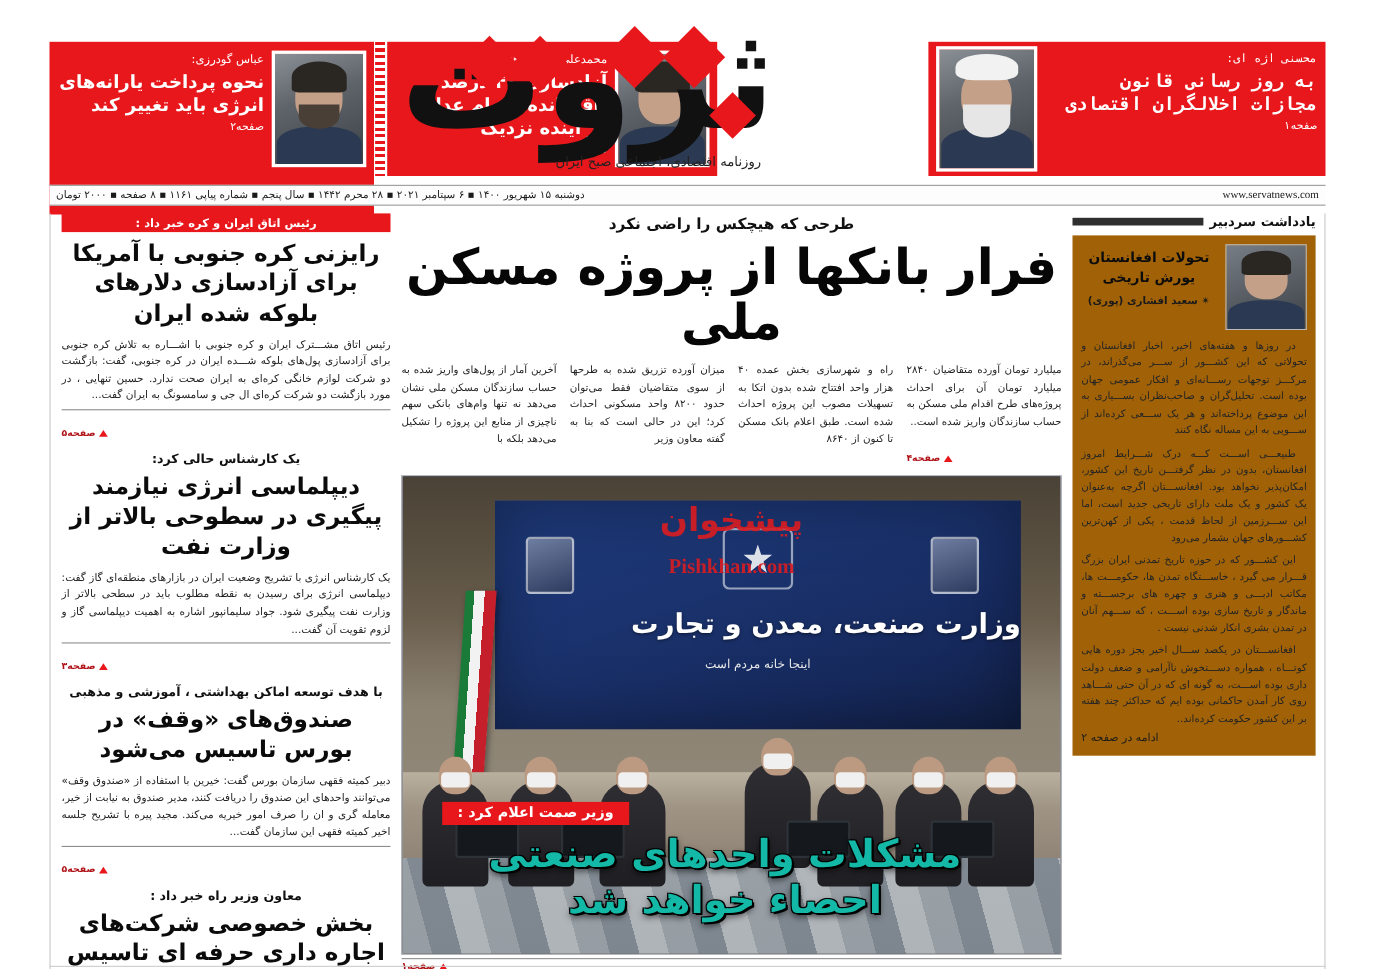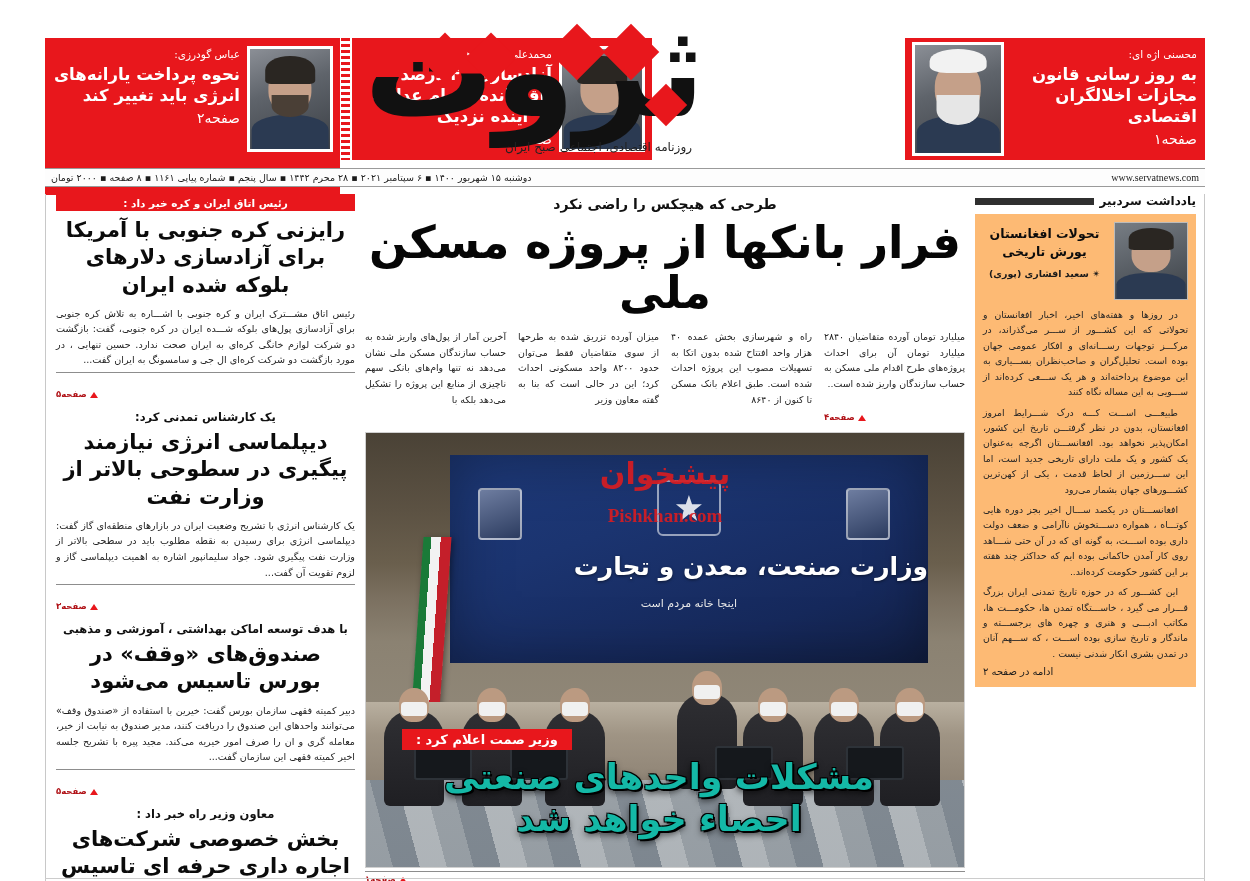--- a/index.html
+++ b/index.html
@@ -46,22 +46,23 @@
   }
   .teaser-mid-outer {
     left: 352px;
     top: 38px;
     width: 300px;
     height: 122px;
   }
   .teaser-right-outer {
     right: 45px;
     top: 38px;
-    width: 300px;
+    width: 361px;
     height: 122px;
+    font-family: Liberation Mono, monospace;
   }
 
   .teaser-photo {
     position: absolute;
     top: 8px;
     width: 86px;
     height: 106px;
     border: 3px solid #ffffff;
     box-sizing: border-box;
     background: linear-gradient(160deg, #8b8f96 0%, #5f646b 40%, #3c4046 100%);
@@ -101,21 +102,21 @@
     font-weight: normal;
     margin-bottom: 3px;
     color: #ffffff;
   }
   .teaser-title {
     font-size: 16.5px;
     font-weight: bold;
     line-height: 1.28;
   }
   .teaser-page {
-    font-size: 14px;
+    font-size: 10px;
     margin-top: 4px;
     color: #ffffff;
   }
 
   
   .perforation {
     position: absolute;
     top: 38px;
     left: 341px;
     width: 9px;
@@ -548,21 +549,21 @@
     font-weight: bold;
     color: #111111;
     white-space: nowrap;
   }
   .ed-head-rule {
     flex: 1 1 auto;
     height: 7px;
     background: #2f2f2f;
   }
   .ed-card {
-    background: #fdba74;
+    background: #a16207;
     padding: 8px 8px 10px 8px;
     box-sizing: border-box;
   }
   .ed-top {
     display: flex;
     flex-direction: row;
     gap: 8px;
     align-items: flex-start;
     margin-bottom: 7px;
   }
@@ -695,22 +696,22 @@
             <div class="face face-hair"></div>
           </div>
           <div class="ed-titlewrap">
             <div class="ed-title">تحولات افغانستان یورش تاریخی</div>
             <div class="ed-author">✴ سعید افشاری (پوری)</div>
           </div>
         </div>
         <div class="ed-body">
           <p>در روزها و هفته‌های اخیر، اخبار افغانستان و تحولاتی که این کشـــور از ســـر می‌گذراند، در مرکـــز توجهات رســـانه‌ای و افکار عمومی جهان بوده است. تحلیل‌گران و صاحب‌نظران بســـیاری به این موضوع پرداخته‌اند و هر یک ســـعی کرده‌اند از ســـویی به این مساله نگاه کنند</p>
           <p>طبیعـــی اســـت کـــه درک شـــرایط امروز افغانستان، بدون در نظر گرفتـــن تاریخ این کشور، امکان‌پذیر نخواهد بود. افغانســـتان اگرچه به‌عنوان یک کشور و یک ملت دارای تاریخی جدید است، اما این ســـرزمین از لحاظ قدمت ، یکی از کهن‌ترین کشـــورهای جهان بشمار می‌رود</p>
+          <p>این کشـــور که در حوزه تاریخ تمدنی ایران بزرگ قـــرار می گیرد ، خاســـتگاه تمدن ها، حکومـــت ها، مکاتب ادبـــی و هنری و چهره های برجســـته و ماندگار و تاریخ سازی بوده اســـت ، که ســـهم آنان در تمدن بشری انکار شدنی نیست .</p>
           <p>افغانســـتان در یکصد ســـال اخیر بجز دوره هایی کوتـــاه ، همواره دســـتخوش ناآرامی و ضعف دولت داری بوده اســـت، به گونه ای که در آن حتی شـــاهد روی کار آمدن حاکمانی بوده ایم که حداکثر چند هفته بر این کشور حکومت کرده‌اند..</p>
-          <p>این کشـــور که در حوزه تاریخ تمدنی ایران بزرگ قـــرار می گیرد ، خاســـتگاه تمدن ها، حکومـــت ها، مکاتب ادبـــی و هنری و چهره های برجســـته و ماندگار و تاریخ سازی بوده اســـت ، که ســـهم آنان در تمدن بشری انکار شدنی نیست .</p>
         </div>
         <div class="ed-more">ادامه در صفحه ۲</div>
       </div>
     </div>
 
     <div class="col-center">
       <div class="lead-kicker">طرحی که هیچکس را راضی نکرد</div>
       <div class="lead-headline">فرار بانکها از پروژه مسکن ملی</div>
 
       <div class="lead-cols">
@@ -779,21 +780,21 @@
       <div class="brief">
         <div class="brief-kicker-bar">رئیس اتاق ایران و کره خبر داد :</div>
         <div class="brief-title">رایزنی کره جنوبی با آمریکا برای آزادسازی دلارهای بلوکه شده ایران</div>
         <div class="brief-body">رئیس اتاق مشـــترک ایران و کره جنوبی با اشـــاره به تلاش کره جنوبی برای آزادسازی پول‌های بلوکه شـــده ایران در کره جنوبی، گفت: بازگشت دو شرکت لوازم خانگی کره‌ای به ایران صحت ندارد. حسین تنهایی ، در مورد بازگشت دو شرکت کره‌ای ال جی و سامسونگ به ایران گفت...</div>
         <div class="brief-foot">
           <span class="pg-tri"></span><span>صفحه۵</span>
         </div>
       </div>
 
       <div class="brief">
-        <div class="brief-kicker-plain">یک کارشناس تمدنی کرد:</div>
+        <div class="brief-kicker-plain">یک کارشناس حالی کرد:</div>
         <div class="brief-title">دیپلماسی انرژی نیازمند پیگیری در سطوحی بالاتر از وزارت نفت</div>
         <div class="brief-body">یک کارشناس انرژی با تشریح وضعیت ایران در بازارهای منطقه‌ای گاز گفت: دیپلماسی انرژی برای رسیدن به نقطه مطلوب باید در سطحی بالاتر از وزارت نفت پیگیری شود. جواد سلیمانپور اشاره به اهمیت دیپلماسی گاز و لزوم تقویت آن گفت...</div>
         <div class="brief-foot">
           <span class="pg-tri"></span><span>صفحه۳</span>
         </div>
       </div>
 
       <div class="brief">
         <div class="brief-kicker-plain">با هدف توسعه اماکن بهداشتی ، آموزشی و مذهبی</div>
         <div class="brief-title">صندوق‌های «وقف» در بورس تاسیس می‌شود</div>

